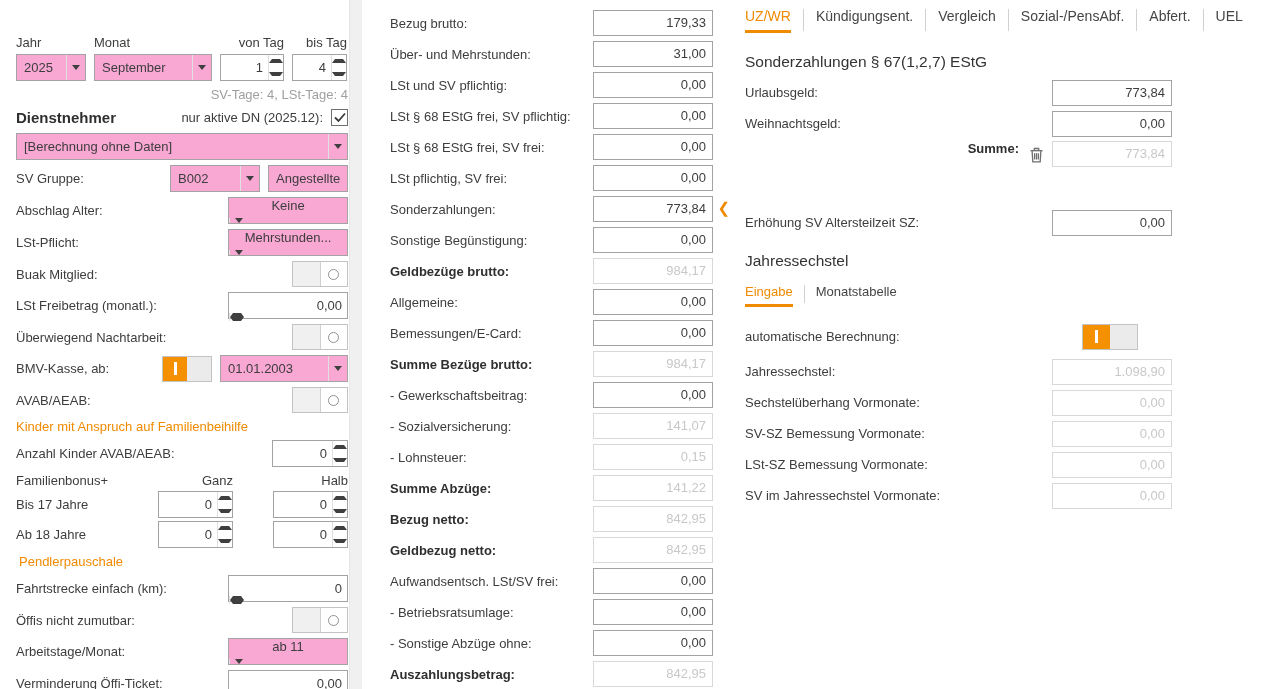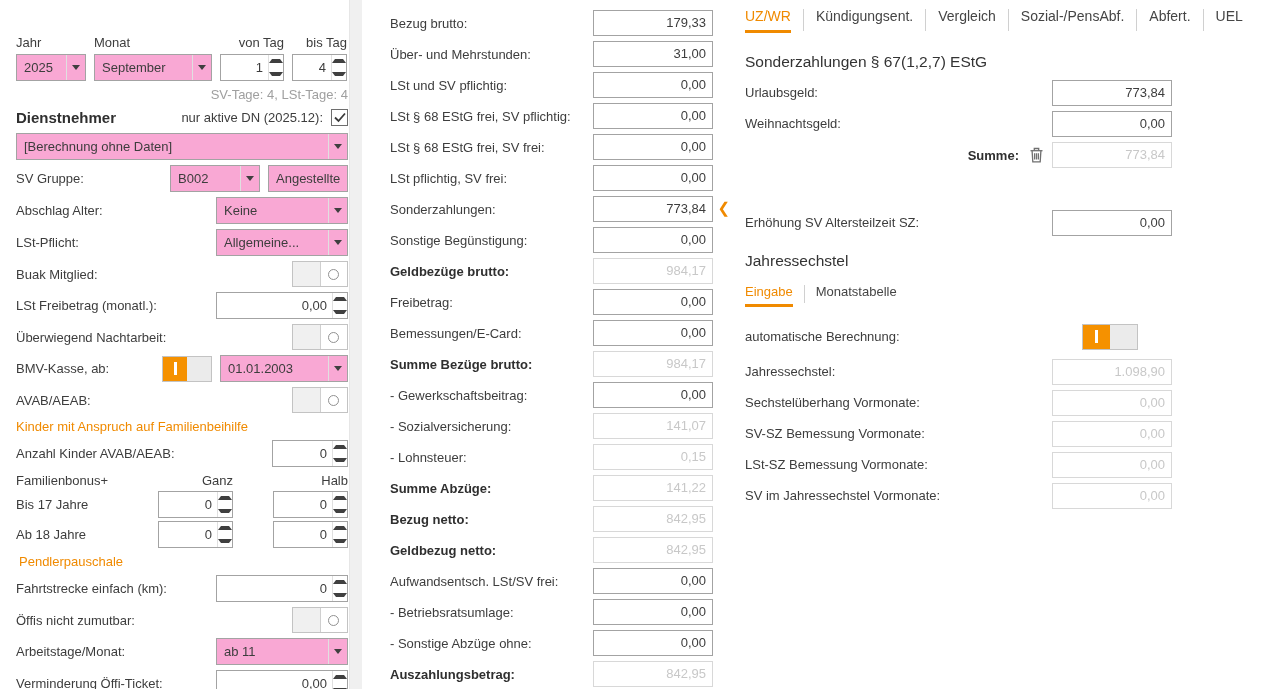--- a/index.html
+++ b/index.html
@@ -48,21 +48,21 @@
   .left{position:absolute;left:0;top:0;width:348px;height:689px;padding:32px 0 0 16px;}
   .lrow{display:flex;align-items:center;margin-bottom:4px;}
   .lrow .lbl{flex:1;min-width:0;white-space:nowrap;overflow:hidden;}
   .period-grid{display:grid;grid-template-columns:70px 118px 64px 55px;column-gap:8px;}
   .period-grid.hdr{height:18px;margin-bottom:4px;align-items:end;}
   .ra{text-align:right;}
   .mb5{margin-bottom:5px;} .mb2{margin-bottom:2px;} .mb3{margin-bottom:3px;}
   .h22{height:22px;} .h17{height:17px;}
   .dn-h{font-size:15px;font-weight:bold;color:var(--txt-bold);}
   .fb-grid{display:grid;grid-template-columns:1fr 75px 40px 75px;align-items:center;}
-  .w80{width:80px;} .w90{width:90px;} .w120{width:132px;} .w128{width:128px;} .w76{width:76px;}
+  .w80{width:80px;} .w90{width:90px;} .w120{width:120px;flex-direction:column;} .w128{width:128px;} .w76{width:76px;}
   .t50{width:50px;}
   .gap8{margin-left:8px;}
   .scrollstrip{position:absolute;left:349px;top:0;width:13px;height:689px;background:#f0f0f0;border-left:1px solid #e6e6e6;}
   
   .middle{position:absolute;left:390px;top:10px;width:323px;}
   .calc-row{display:flex;align-items:center;height:26px;margin-bottom:5px;position:relative;}
   .calc-row .lbl{flex:1;min-width:0;white-space:nowrap;overflow:hidden;}
   .calc-row .fld{flex:none;}
   .marker{position:absolute;right:-17px;top:3px;color:var(--accent);font-weight:bold;font-size:15px;}
   
@@ -72,21 +72,21 @@
   .tab.active{color:var(--accent);border-bottom:3px solid var(--accent);}
   .tab-sep{width:1px;height:22px;background:#d0d0d0;margin:1px 12px 0 12px;}
   .subtabs{display:flex;align-items:flex-start;margin-top:14px;}
   .subtab{font-size:13px;color:#454545;padding-bottom:5px;white-space:nowrap;}
   .subtab.active{color:var(--accent);border-bottom:3px solid var(--accent);}
   .subtab-sep{width:1px;height:18px;background:#d0d0d0;margin:1px 11px 0 11px;}
   .r-head{font-size:15.5px;color:#333;margin-top:20px;}
   .rrow{display:flex;align-items:center;height:27px;margin-bottom:4px;}
   .rrow .lbl{flex:1;min-width:0;white-space:nowrap;}
   .rrow .fld{flex:none;}
-  .summe-row{display:flex;align-items:center;justify-content:flex-end;height:28px;margin-bottom:4px;}
+  .summe-row{display:flex;justify-content:flex-end;height:28px;margin-bottom:4px;}
   .trash{margin:0 8px 0 10px;display:flex;align-items:center;}
   .mt8{margin-top:8px;} .mt16{margin-top:16px;} .mt40{margin-top:40px;gap:47px;}
   .toggle-right{margin-right:34px;}
 </style>
 </head>
 <body>
 
 <div class="left">
 
   <div class="period-grid hdr">
@@ -173,21 +173,21 @@
       <span class="val">Keine</span>
       <span class="dd">
           <span class="dd-arrow"></span>
         </span>
     </div>
   </div>
 
   <div class="lrow mb5">
     <span class="lbl">LSt-Pflicht:</span>
     <div class="combo w120">
-      <span class="val">Allgemeine...</span>
+      <span class="val">Mehrstunden...</span>
       <span class="dd">
           <span class="dd-arrow"></span>
         </span>
     </div>
   </div>
 
   <div class="lrow mb5">
     <span class="lbl">Buak Mitglied:</span>
     <div class="toggle off">
       <span class="seg a"></span>
@@ -418,21 +418,21 @@
     </div>
     <div class="calc-row">
       <span class="lbl">Sonstige Begünstigung:</span>
       <div class="fld">0,00</div>
     </div>
     <div class="calc-row">
       <span class="lbl bold">Geldbezüge brutto:</span>
       <div class="fld disabled">984,17</div>
     </div>
     <div class="calc-row">
-      <span class="lbl">Freibetrag:</span>
+      <span class="lbl">Allgemeine:</span>
       <div class="fld">0,00</div>
     </div>
     <div class="calc-row">
       <span class="lbl">Bemessungen/E-Card:</span>
       <div class="fld">0,00</div>
     </div>
     <div class="calc-row">
       <span class="lbl bold">Summe Bezüge brutto:</span>
       <div class="fld disabled">984,17</div>
     </div>

